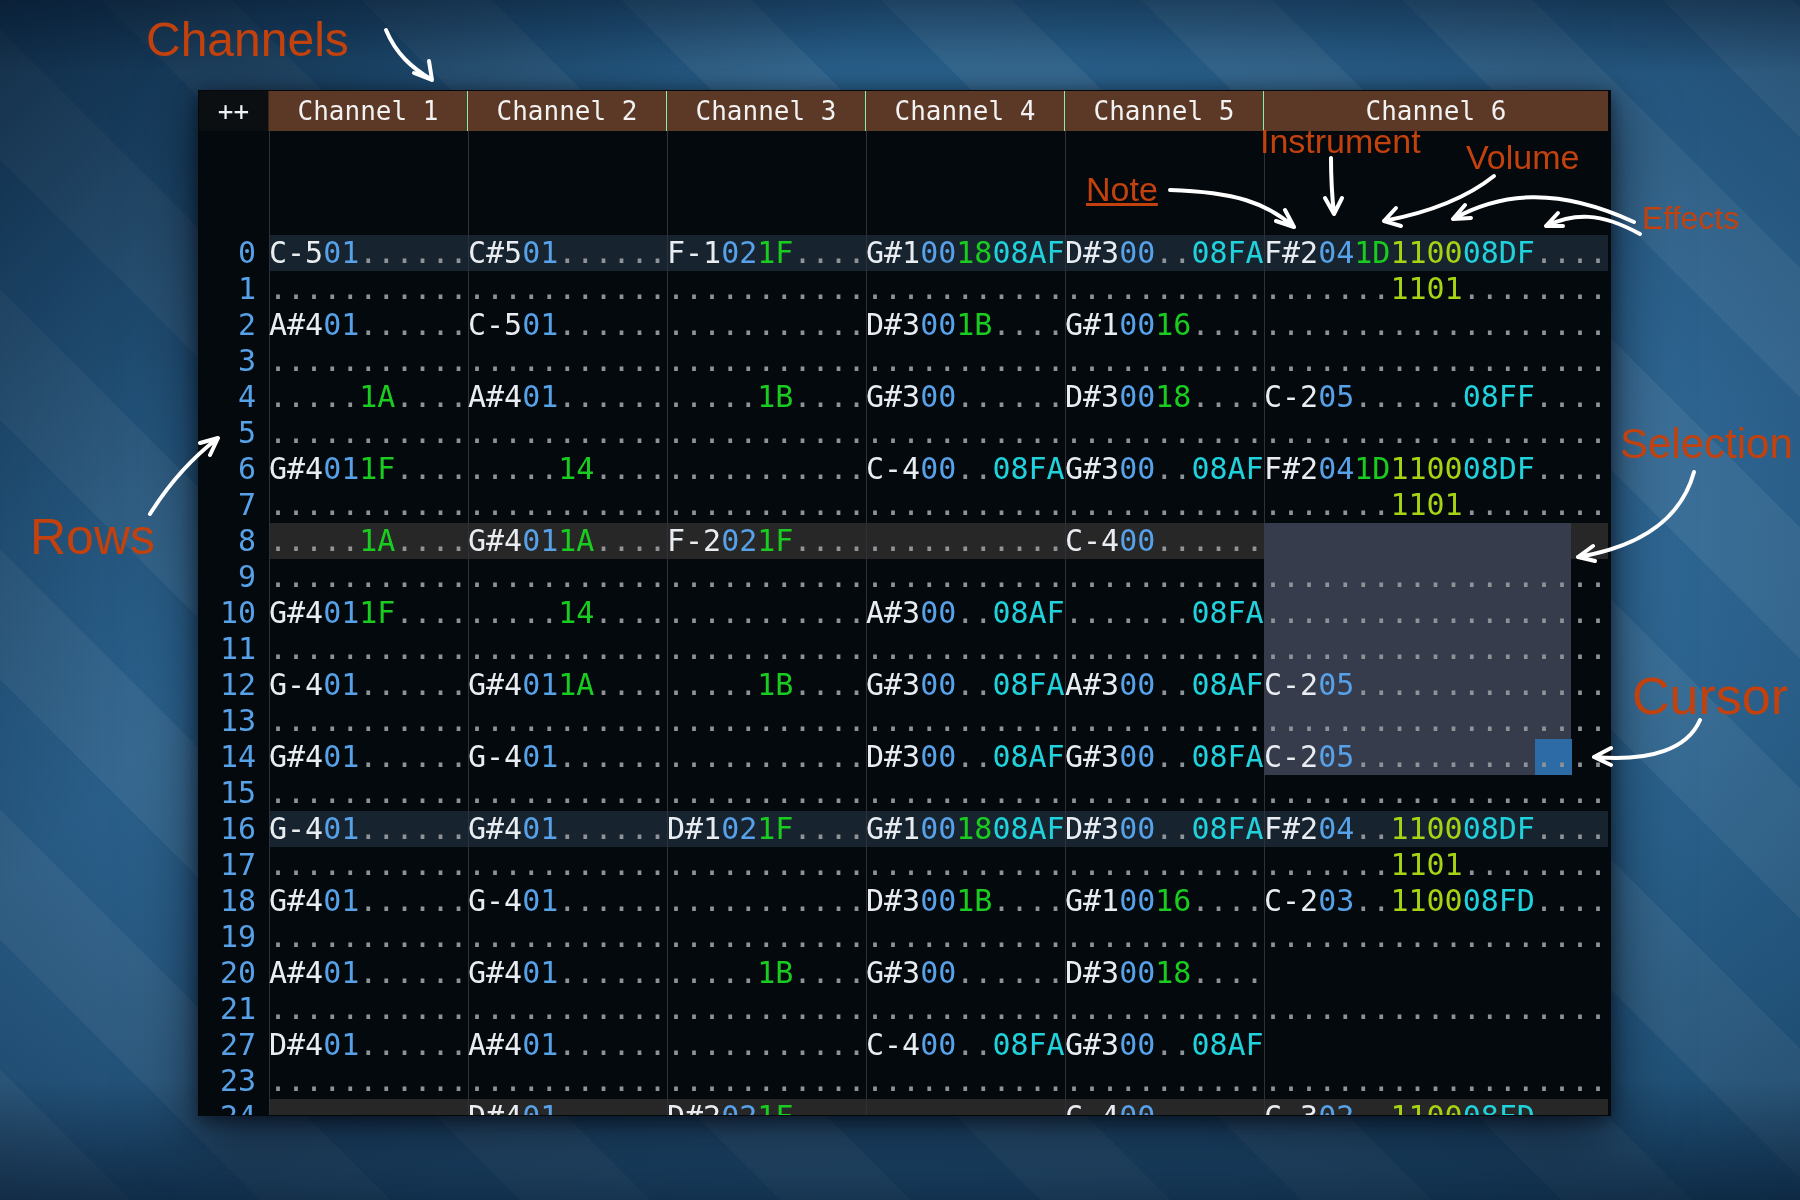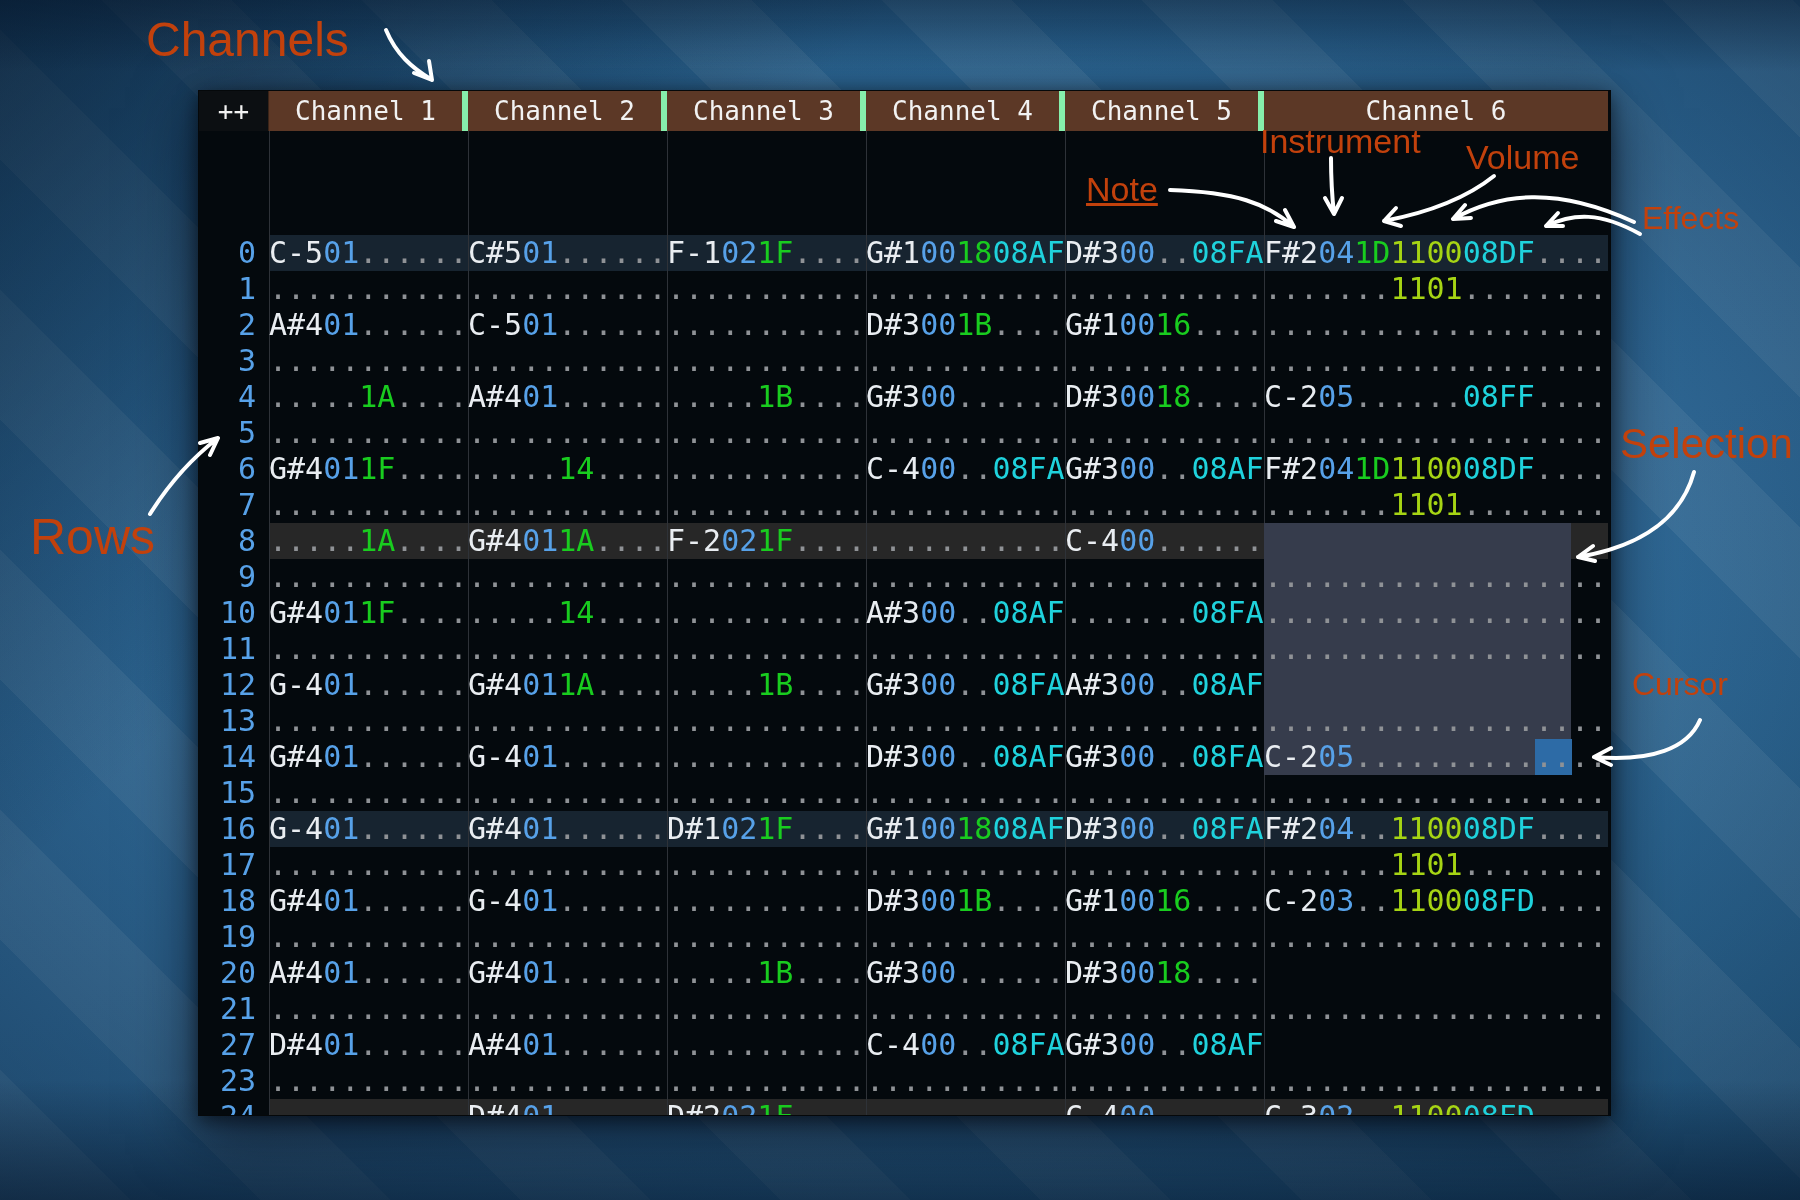--- a/index.html
+++ b/index.html
@@ -22,21 +22,21 @@
     box-shadow:0 18px 60px rgba(0,0,12,.60), 0 5px 18px rgba(0,0,0,.55);
     overflow:hidden;
   }
   .hdr{display:flex;height:40px;font:26px "DejaVu Sans Mono",monospace;color:#f2f2f2;}
   .hcorner{
     width:70px;box-sizing:border-box;background:#0c0f12;text-align:center;line-height:40px;
     border-right:1px solid #3a2418;
   }
   .hcell{
     width:199px;box-sizing:border-box;background:var(--header_bg,#5c3826);
-    text-align:center;line-height:40px;border-right:6px solid #86efac;
+    text-align:center;line-height:40px;border-right:1px solid #86efac;
   }
   .hcell.c6{width:344px;border-right:none;}
 
   .pattern{position:relative;width:1409px;height:984px;overflow:hidden;}
   .underlay,.lines,.overlay{position:absolute;left:0;top:0;width:100%;height:1004px;pointer-events:none;}
   .underlay{z-index:1}.lines{z-index:2}.overlay{z-index:3}
   .hlrow{position:absolute;left:70px;width:1339px;height:36px;}
   .hl-blue{background:var(--row_hl_blue,#172430);}
   .hl-gray{background:var(--row_hl_gray,#272727);}
   .vline{position:absolute;top:0;width:1px;height:1004px;background:#2e3238;}
@@ -63,21 +63,21 @@
 
   
   .ann{position:absolute;color:#c2410c;z-index:10;white-space:nowrap;}
   #ann-channels{left:146px;top:12px;font-size:48px;}
   #ann-rows{left:30px;top:508px;font-size:50px;}
   #ann-note{left:1086px;top:170px;font-size:34px;text-decoration:underline;}
   #ann-instrument{left:1260px;top:122px;font-size:34px;}
   #ann-volume{left:1466px;top:138px;font-size:34px;}
   #ann-effects{left:1642px;top:200px;font-size:32px;}
   #ann-selection{left:1620px;top:420px;font-size:42px;}
-  #ann-cursor{left:1632px;top:666px;font-size:32px;}
+  #ann-cursor{left:1632px;top:666px;font-size:52px;}
   .arrows{position:absolute;left:0;top:0;z-index:9;pointer-events:none;}
   .arrows path{stroke:#fff;stroke-width:4;fill:none;stroke-linecap:round;stroke-linejoin:round;}
 </style>
 </head>
 <body>
 
 <div class="win">
   <div class="hdr">
     <div class="hcorner">++</div>
     <div class="hcell">Channel 1</div>
@@ -215,20 +215,21 @@
           <div class="cell"><span class="td">...</span><span class="td">..</span><span class="td">..</span><span class="td">....</span></div>
           <div class="cell c6"><span class="td">...</span><span class="td">..</span><span class="td">..</span><span class="td">....</span><span class="td">....</span><span class="td">....</span></div>
         </div>
         <div class="prow">
           <div class="rn">12</div>
           <div class="cell"><span class="tn">G-4</span><span class="ti">01</span><span class="td">..</span><span class="td">....</span></div>
           <div class="cell"><span class="tn">G#4</span><span class="ti">01</span><span class="tv">1A</span><span class="td">....</span></div>
           <div class="cell"><span class="td">...</span><span class="td">..</span><span class="tv">1B</span><span class="td">....</span></div>
           <div class="cell"><span class="tn">G#3</span><span class="ti">00</span><span class="td">..</span><span class="tfc">08FA</span></div>
           <div class="cell"><span class="tn">A#3</span><span class="ti">00</span><span class="td">..</span><span class="tfc">08AF</span></div>
+          <div class="cell c6"><span class="tn">C-2</span><span class="ti">05</span><span class="td">..</span><span class="td">....</span><span class="td">....</span><span class="td">....</span></div>
         </div>
         <div class="prow">
           <div class="rn">13</div>
           <div class="cell"><span class="td">...</span><span class="td">..</span><span class="td">..</span><span class="td">....</span></div>
           <div class="cell"><span class="td">...</span><span class="td">..</span><span class="td">..</span><span class="td">....</span></div>
           <div class="cell"><span class="td">...</span><span class="td">..</span><span class="td">..</span><span class="td">....</span></div>
           <div class="cell"><span class="td">...</span><span class="td">..</span><span class="td">..</span><span class="td">....</span></div>
           <div class="cell"><span class="td">...</span><span class="td">..</span><span class="td">..</span><span class="td">....</span></div>
           <div class="cell c6"><span class="td">...</span><span class="td">..</span><span class="td">..</span><span class="td">....</span><span class="td">....</span><span class="td">....</span></div>
         </div>

